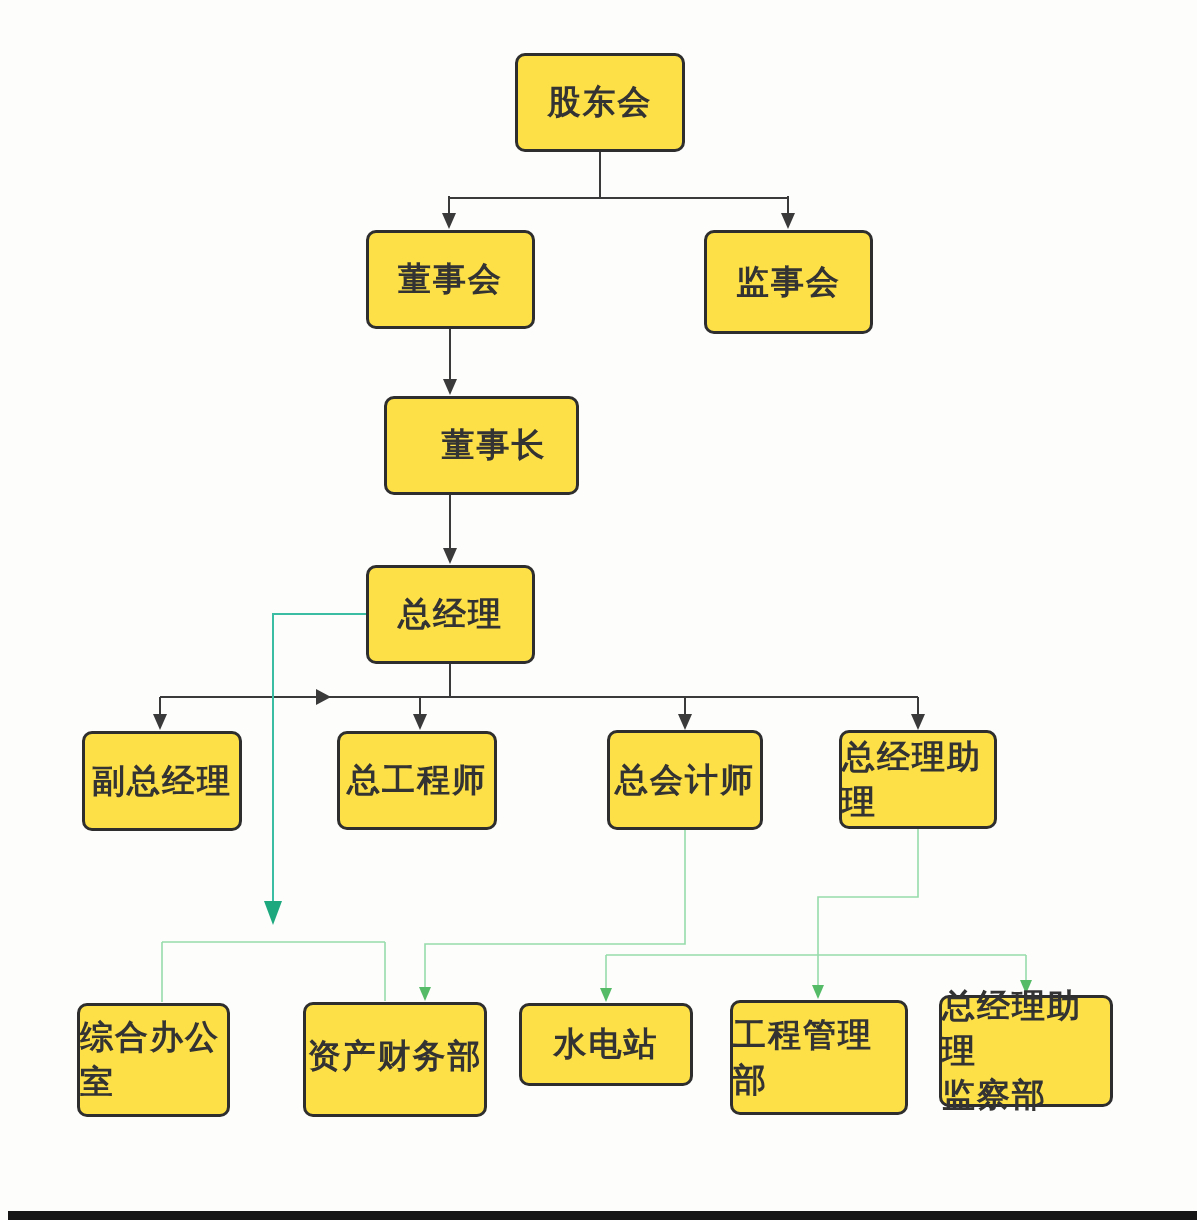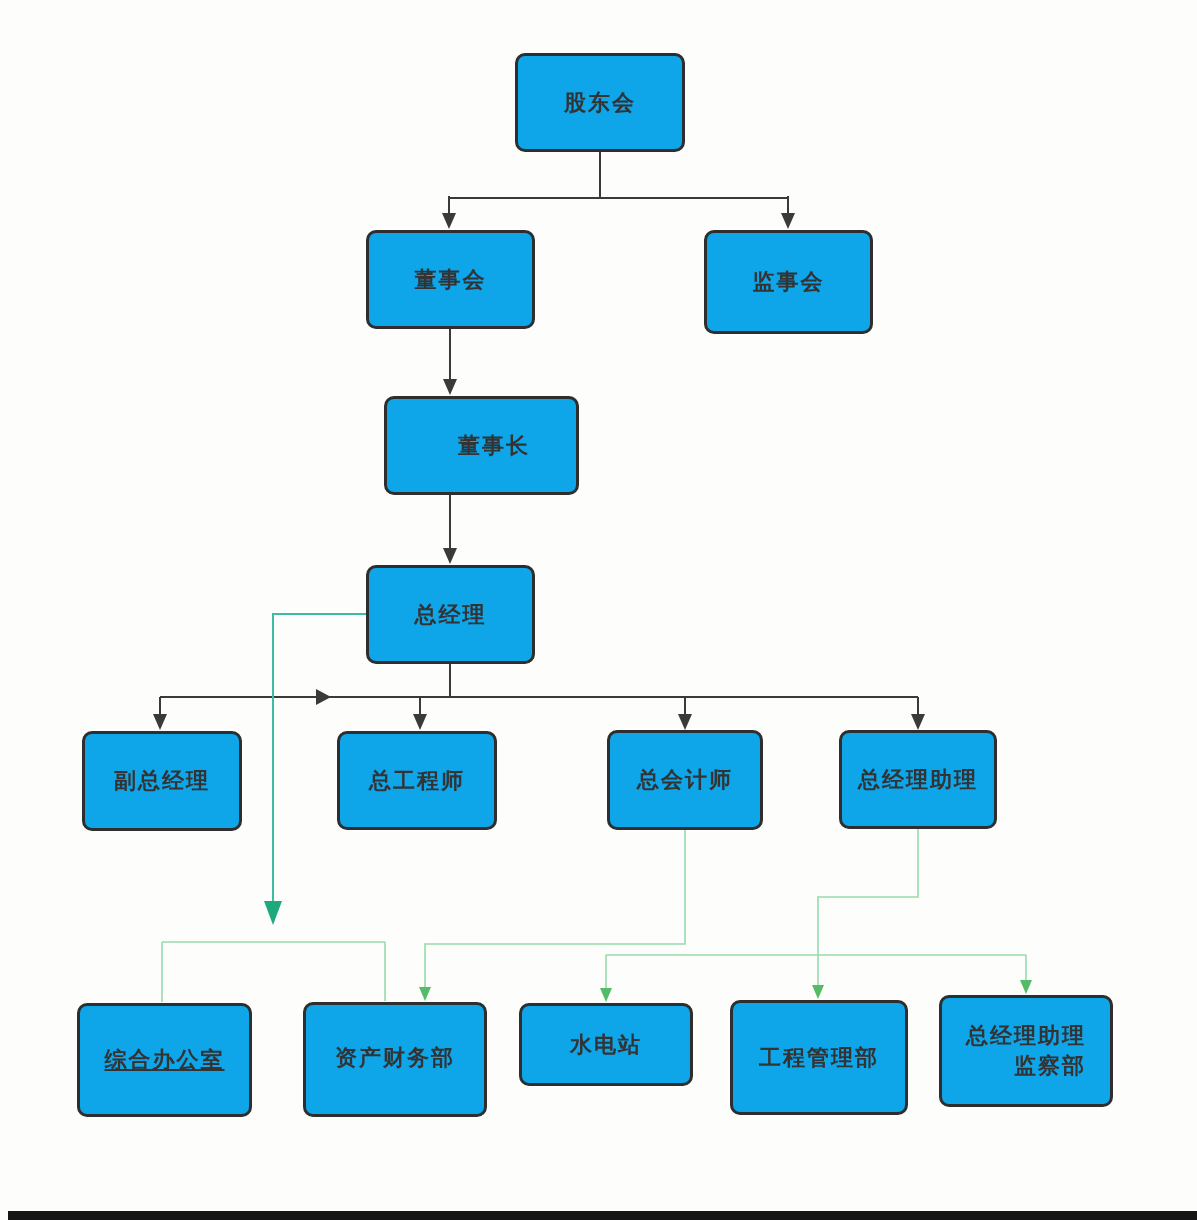--- a/index.html
+++ b/index.html
@@ -1,25 +1,25 @@
 <!DOCTYPE html>
 <html><head>
 <meta charset="utf-8">
 <style>
   html,body{margin:0;padding:0;background:#ffffff;}
   .canvas{
     position:relative;width:1197px;height:1220px;background:#fdfdfc;overflow:hidden;
     font-family:"DejaVu Sans","Liberation Sans",sans-serif;
   }
   .node{
-    position:absolute;box-sizing:border-box;background:#0ea5e9;
+    position:absolute;box-sizing:border-box;background:#fde047;
     border:3px solid #2e2e2e;border-radius:10px;
     display:flex;align-items:center;justify-content:center;
-    font-size:22px;font-weight:600;letter-spacing:2px;color:#333333;
-    text-align:right;white-space:pre-line;line-height:1.35;
+    font-size:33px;font-weight:600;letter-spacing:2px;color:#333333;
+    text-align:left;white-space:pre-line;line-height:1.35;
   }
   svg.wires{position:absolute;left:0;top:0;pointer-events:none;}
 </style>
 </head>
 <body>
 
 <div class="canvas">
 
   <svg class="wires" width="1197" height="1220" viewBox="0 0 1197 1220">
 
@@ -88,21 +88,21 @@
   <div class="node" style="left:366px;top:565px;width:169px;height:99px;">总经理</div>
 
   <div class="node" style="left:82px;top:731px;width:160px;height:100px;">副总经理</div>
 
   <div class="node" style="left:337px;top:731px;width:160px;height:99px;">总工程师</div>
 
   <div class="node" style="left:607px;top:730px;width:156px;height:100px;">总会计师</div>
 
   <div class="node" style="left:839px;top:730px;width:158px;height:99px;">总经理助理</div>
 
-  <div class="node" style="left:77px;top:1003px;width:175px;height:114px;text-decoration:underline;">综合办公室</div>
+  <div class="node" style="left:77px;top:1003px;width:153px;height:114px;">综合办公室</div>
 
   <div class="node" style="left:303px;top:1002px;width:184px;height:115px;font-family:Liberation Mono, monospace;">资产财务部</div>
 
   <div class="node" style="left:519px;top:1003px;width:174px;height:83px;">水电站</div>
 
   <div class="node" style="left:730px;top:1000px;width:178px;height:115px;">工程管理部</div>
 
   <div class="node" style="left:939px;top:995px;width:174px;height:112px;">总经理助理
 监察部</div>
 

